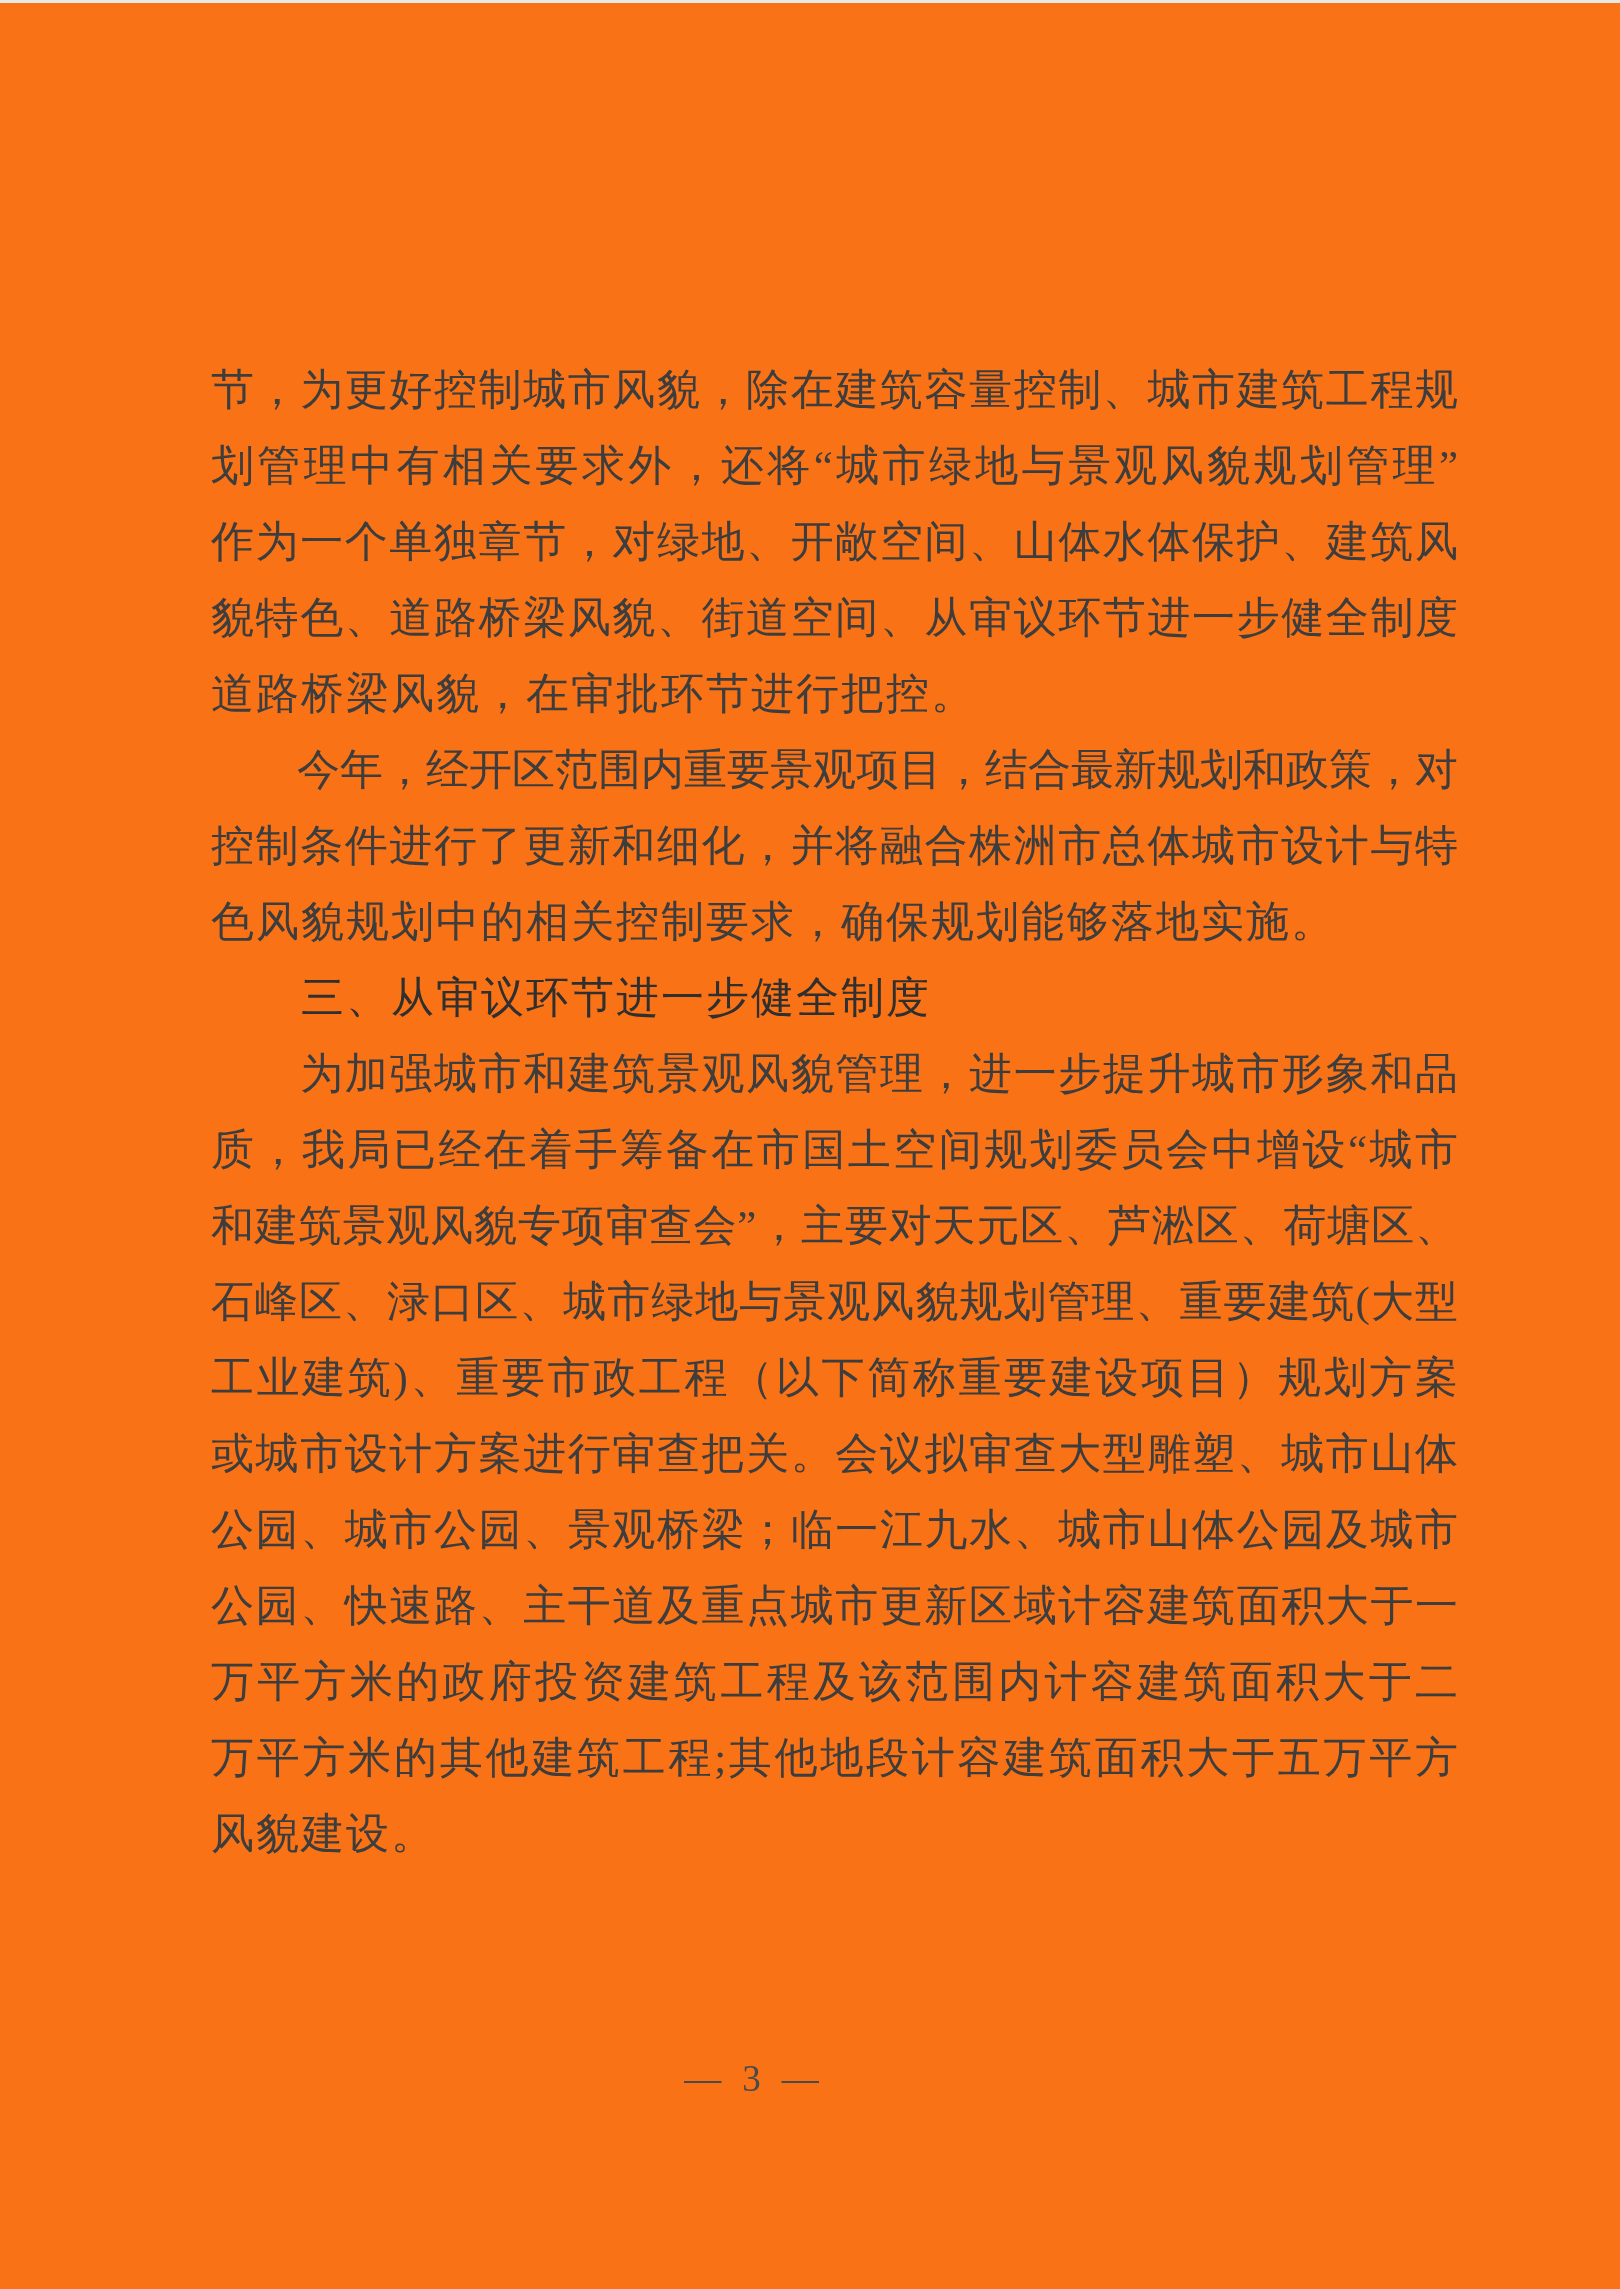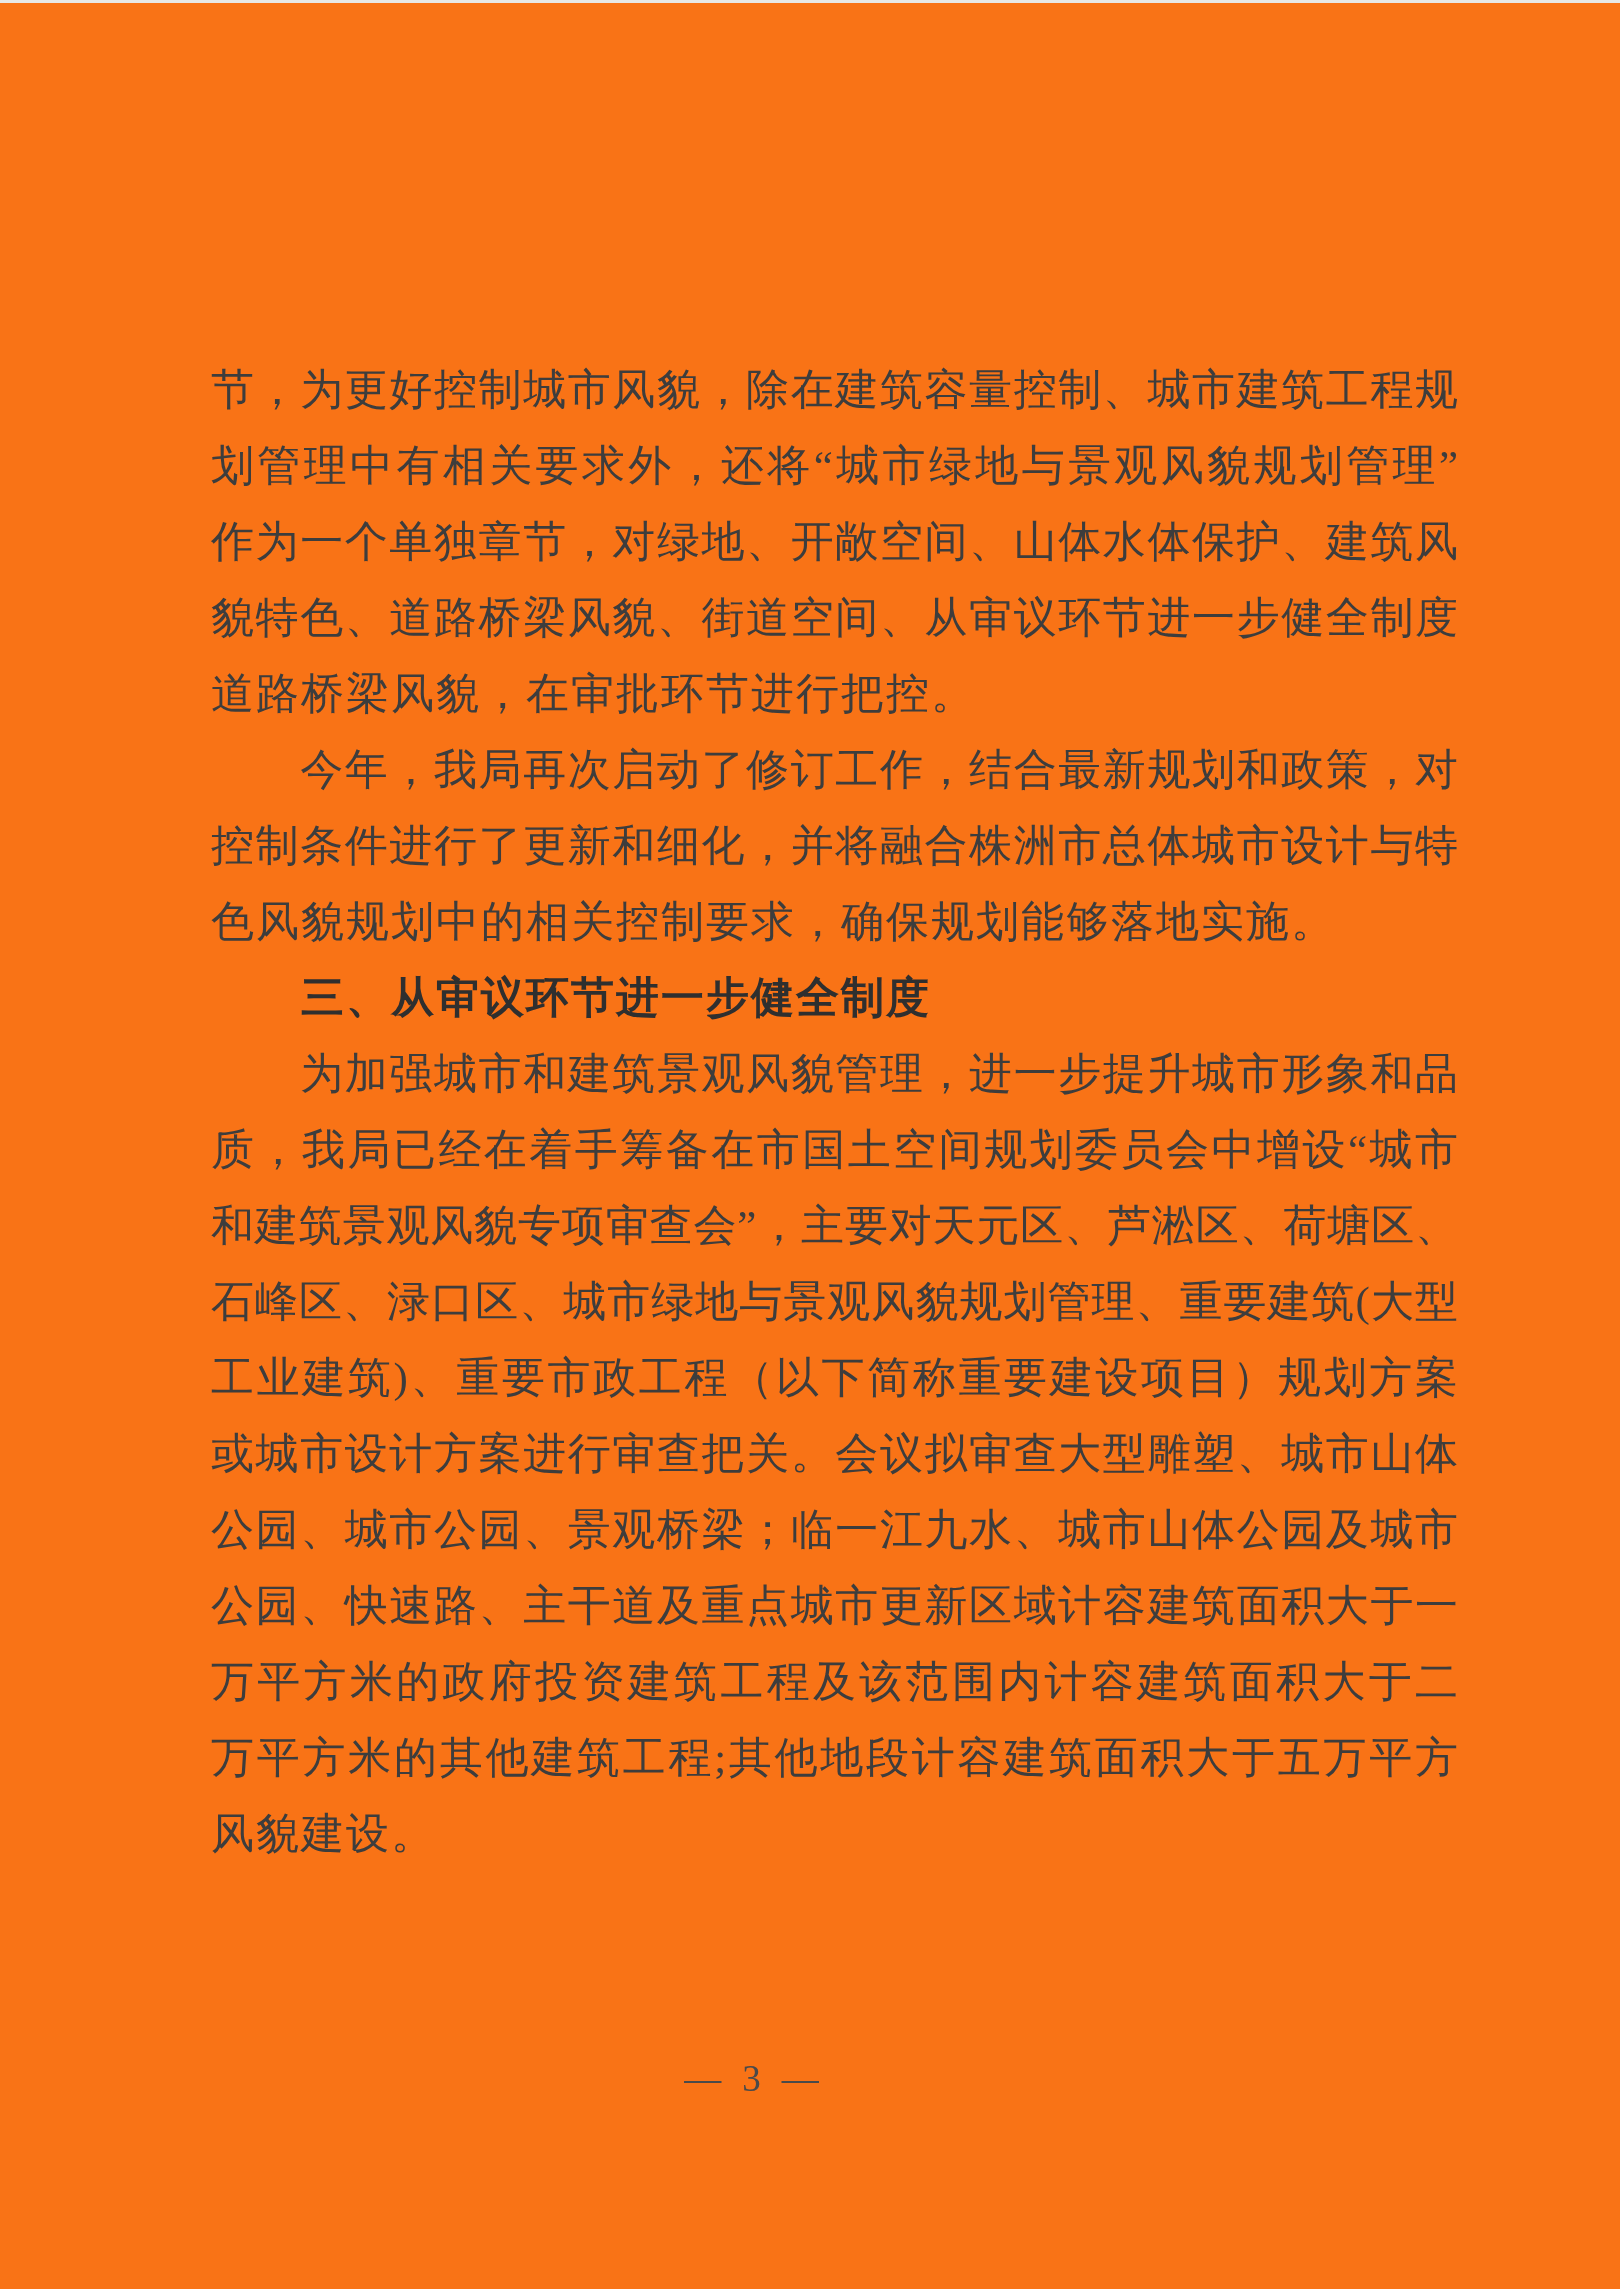--- a/index.html
+++ b/index.html
@@ -32,21 +32,21 @@
     text-align-last: justify;
     text-justify: inter-character;
     color: #3d3d3d;
   }
   .doc-line.short {
     text-align: left;
     text-align-last: left;
     letter-spacing: 2px;
   }
   .doc-line.heading {
-    font-weight: 700;
+    font-weight: 400;
     color: #2f2f2f;
   }
   .page-number {
     position: absolute;
     left: 627px;
     top: 2054px;
     width: 255px;
     text-align: center;
     font-size: 37px;
     letter-spacing: 5.9px;
@@ -56,21 +56,21 @@
 </head>
 <body>
 
 <div class="page">
   <div class="doc-body">
     <div class="doc-line">节，为更好控制城市风貌，除在建筑容量控制、城市建筑工程规</div>
     <div class="doc-line">划管理中有相关要求外，还将“城市绿地与景观风貌规划管理”</div>
     <div class="doc-line">作为一个单独章节，对绿地、开敞空间、山体水体保护、建筑风</div>
     <div class="doc-line">貌特色、道路桥梁风貌、街道空间、从审议环节进一步健全制度</div>
     <div class="doc-line short">道路桥梁风貌，在审批环节进行把控。</div>
-    <div class="doc-line">　　今年，我局再次启动了修订工作，结合最新规划和政策，对</div>
+    <div class="doc-line">　　今年，经开区范围内重要景观项目，结合最新规划和政策，对</div>
     <div class="doc-line">控制条件进行了更新和细化，并将融合株洲市总体城市设计与特</div>
     <div class="doc-line short">色风貌规划中的相关控制要求，确保规划能够落地实施。</div>
     <div class="doc-line short heading">　　三、从审议环节进一步健全制度</div>
     <div class="doc-line">　　为加强城市和建筑景观风貌管理，进一步提升城市形象和品</div>
     <div class="doc-line">质，我局已经在着手筹备在市国土空间规划委员会中增设“城市</div>
     <div class="doc-line">和建筑景观风貌专项审查会”，主要对天元区、芦淞区、荷塘区、</div>
     <div class="doc-line">石峰区、渌口区、城市绿地与景观风貌规划管理、重要建筑(大型</div>
     <div class="doc-line">工业建筑)、重要市政工程（以下简称重要建设项目）规划方案</div>
     <div class="doc-line">或城市设计方案进行审查把关。会议拟审查大型雕塑、城市山体</div>
     <div class="doc-line">公园、城市公园、景观桥梁；临一江九水、城市山体公园及城市</div>

